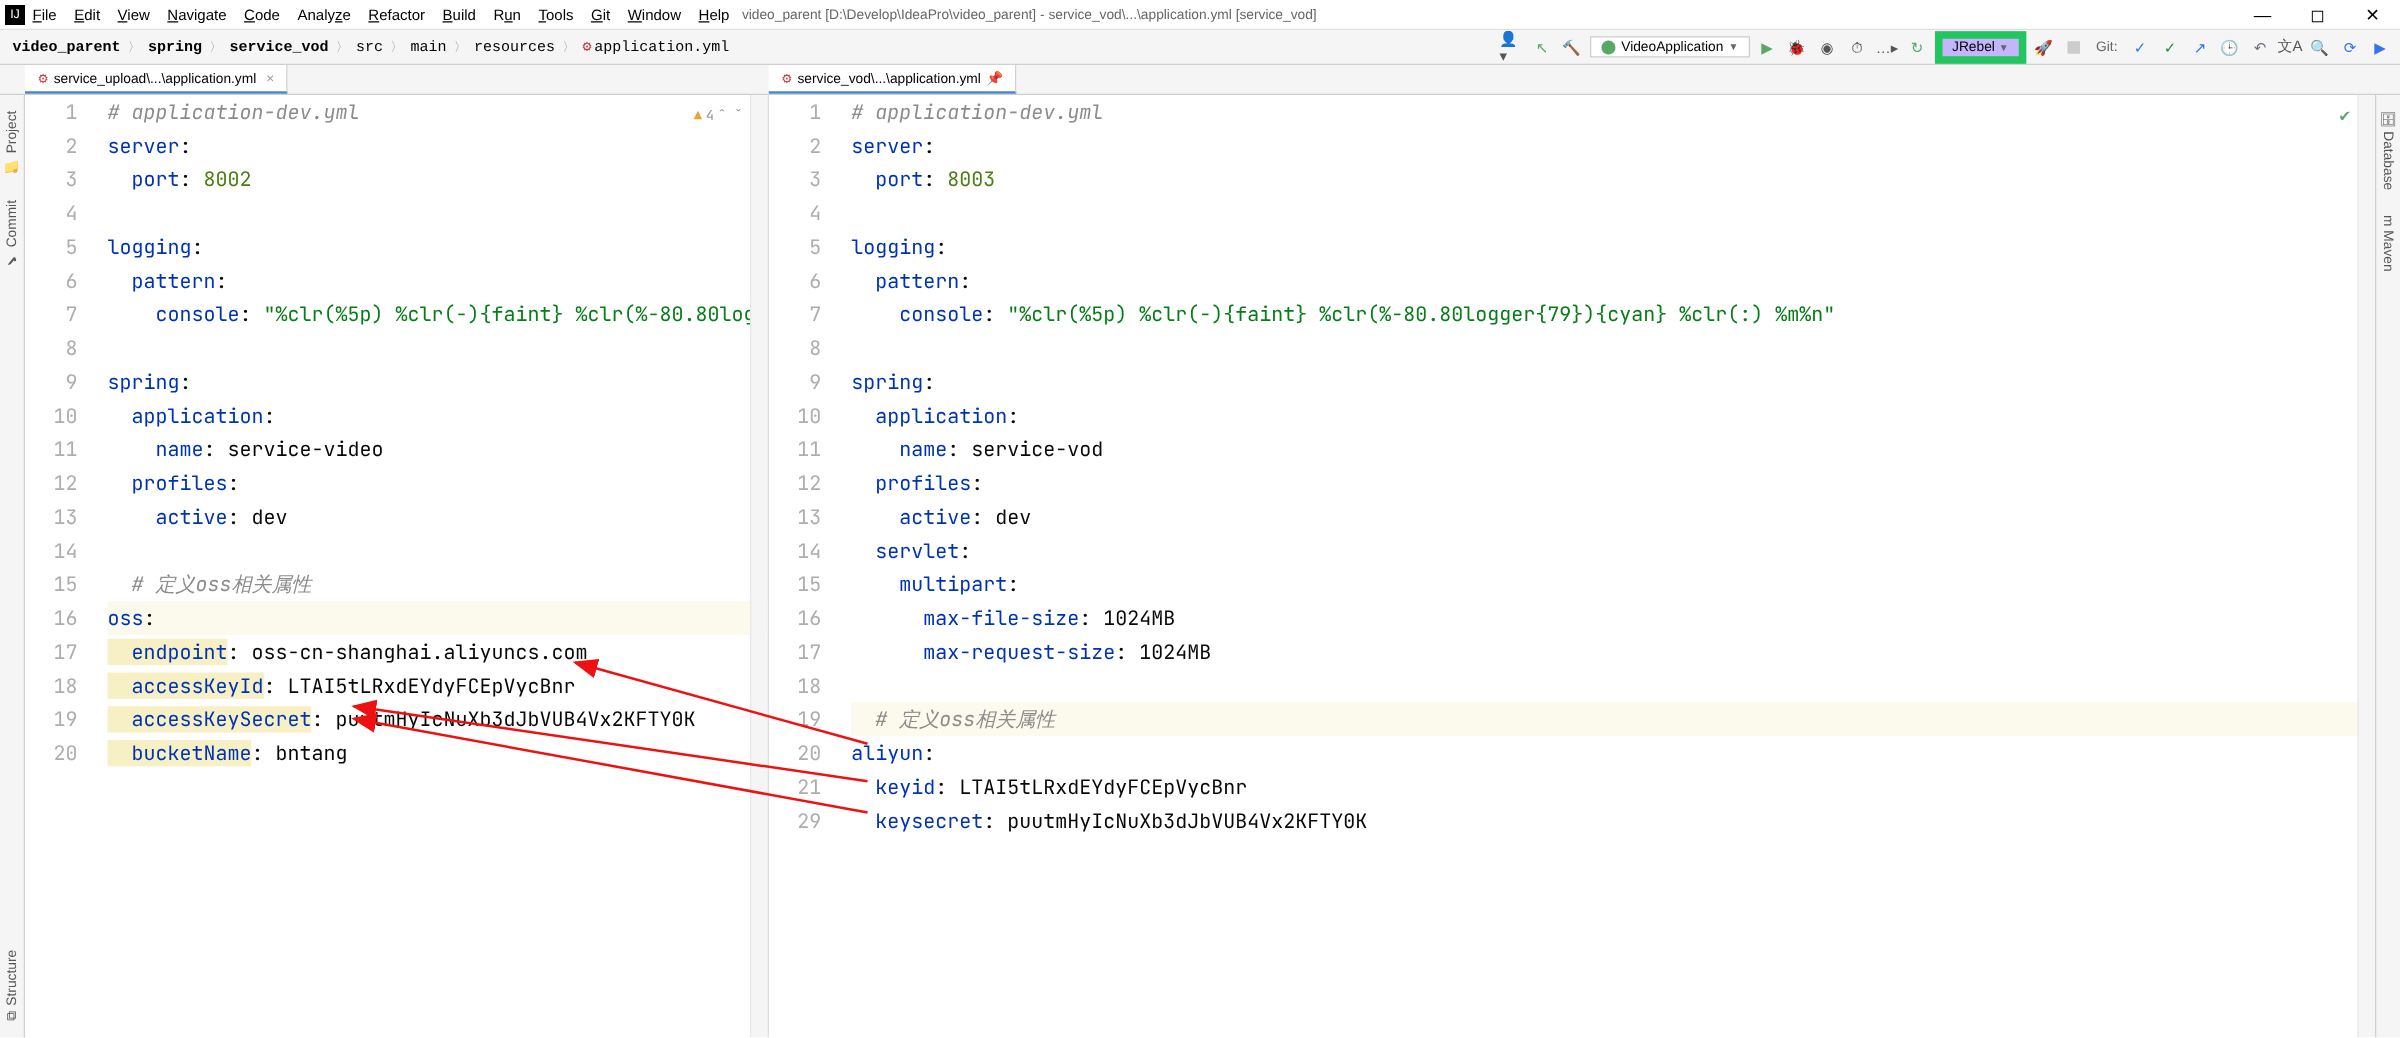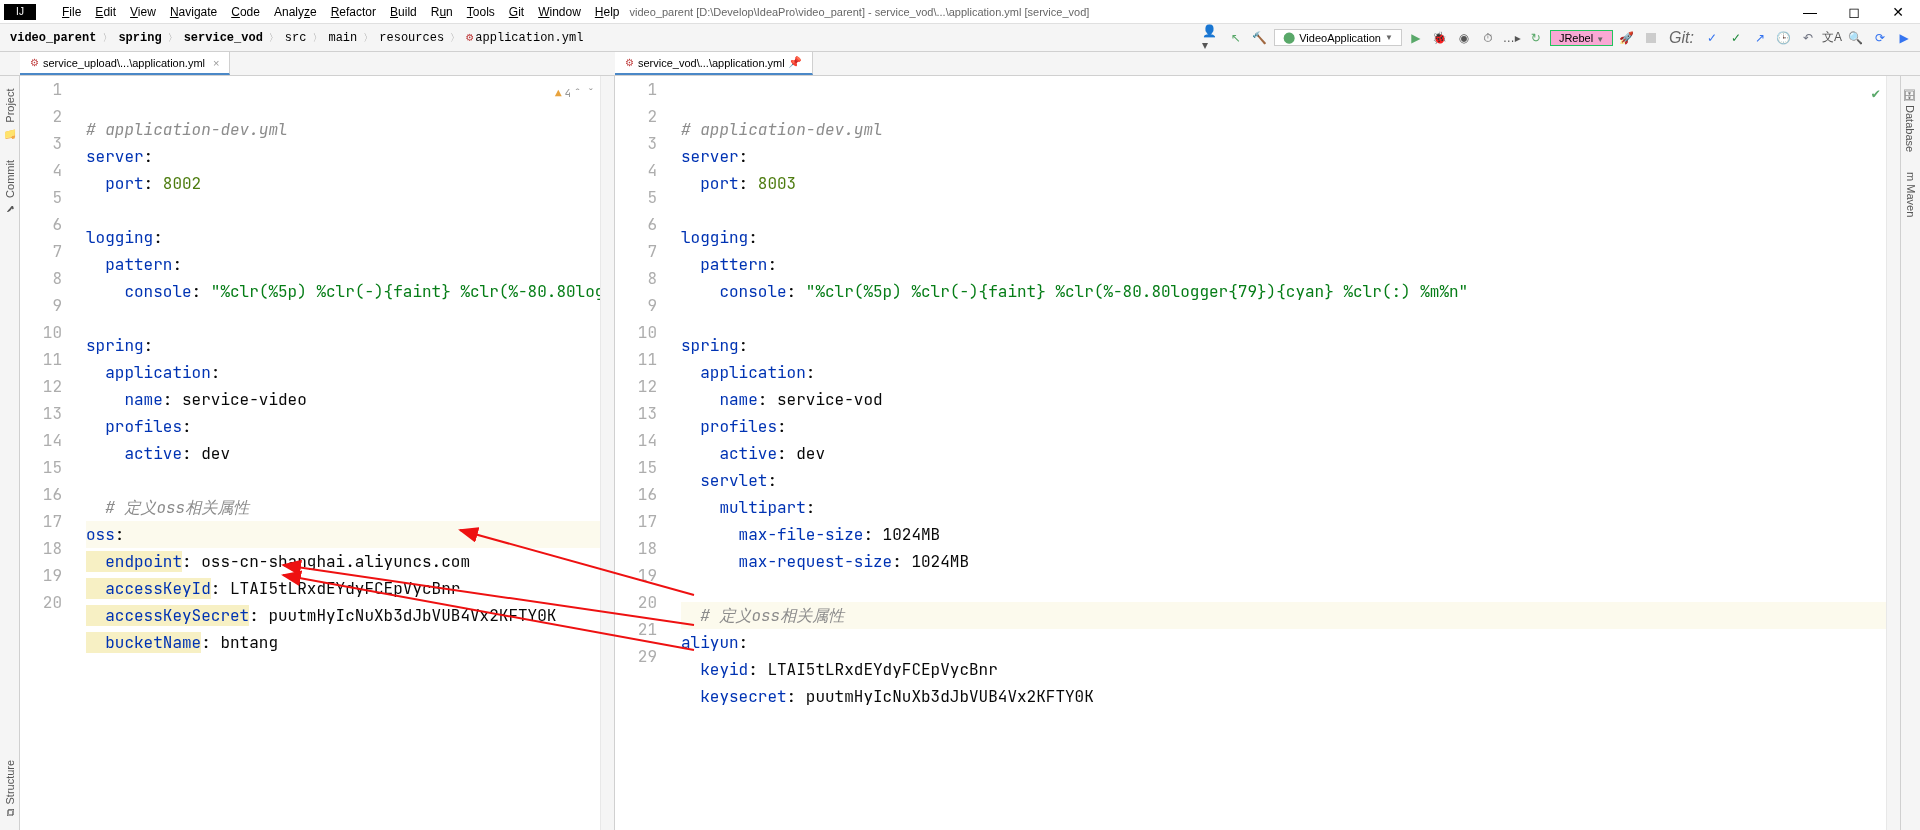--- a/index.html
+++ b/index.html
@@ -1,68 +1,68 @@
 <!DOCTYPE html>
 <html><head>
 <meta charset="utf-8">
 <style>
 * { margin:0; padding:0; box-sizing:border-box; }
 body { font-family:"Segoe UI",Arial,sans-serif; font-size:12px; background:#fff; color:#000; overflow:hidden; width:1920px; height:830px; position:relative; }
 .titlebar { height:24px; background:#fff; display:flex; align-items:center; padding:0 4px; border-bottom:1px solid #e0e0e0; }
-.app-icon { width:32px; height:16px; background:#000; margin-right:20px; display:flex; align-items:center; justify-content:center; color:#fff; font-size:10px; font-weight:normal; }
+.app-icon { width:16px; height:16px; background:#000; margin-right:0; display:flex; align-items:center; justify-content:center; color:#fff; font-size:10px; font-weight:normal; }
 .menubar { display:flex; gap:2px; }
 .menu-item { padding:2px 6px; cursor:pointer; }
 .menu-item .u { text-decoration:underline; }
 .title-text { margin-left:4px; color:#666; font-size:11px; }
 .window-controls { margin-left:auto; display:flex; gap:8px; }
 .win-ctrl { width:36px; height:20px; display:flex; align-items:center; justify-content:center; cursor:pointer; font-size:14px; }
 .navbar { height:28px; background:#f5f5f5; border-bottom:1px solid #d0d0d0; display:flex; align-items:center; padding:0 6px; }
 .breadcrumb { display:flex; align-items:center; gap:2px; font-size:12px; }
 .bc-item { padding:2px 4px;font-family:Liberation Mono, monospace; }
 .bc-item.bold { font-weight:bold; }
 .bc-sep { color:#999; font-size:10px; }
 .bc-icon { color:#c04040; margin-right:2px; }
 .toolbar-right { margin-left:auto; display:flex; align-items:center; gap:4px; }
 .tb-icon { width:20px; height:20px; display:flex; align-items:center; justify-content:center; cursor:pointer; color:#555; }
 .run-config { border:1px solid #ccc; padding:1px 8px; font-size:11px; background:#fff; display:flex; align-items:center; gap:4px; }
-.jrebel-btn { border:1px solid #22c55e; padding:1px 8px; font-size:11px; background:#f9a8d4; }
+.jrebel-btn { border:6px solid #22c55e; padding:1px 8px; font-size:11px; background:#c4b5fd; }
 .play-icon { color:#59a869; }
 .bug-icon { color:#59a869; }
 .stop-icon { color:#d94f4f; background:#d94f4f; width:10px; height:10px; }
 .tabs-row { height:24px; background:#f5f5f5; display:flex; align-items:stretch; border-bottom:1px solid #d0d0d0; }
 .editor-tab { padding:3px 10px; display:flex; align-items:center; gap:4px; font-size:11px; border-right:1px solid #d0d0d0; background:#e8e8e8; }
 .editor-tab.active { background:#fff; border-bottom:2px solid #4a88c7; }
 .tab-icon { color:#c04040; font-size:10px; }
 .tab-close { color:#999; margin-left:4px; cursor:pointer; }
 .tab-pinned { color:#888; }
 .main-area { display:flex; height:calc(100% - 76px); }
 .left-gutter { width:20px; background:#f5f5f5; border-right:1px solid #d0d0d0; display:flex; flex-direction:column; align-items:center; padding-top:8px; gap:12px; }
 .gutter-item { writing-mode:vertical-rl; transform:rotate(180deg); font-size:11px; color:#555; cursor:pointer; padding:4px 0; display:flex; align-items:center; gap:4px; }
 .right-gutter { width:20px; background:#f5f5f5; border-left:1px solid #d0d0d0; display:flex; flex-direction:column; align-items:center; padding-top:8px; gap:12px; }
 .gutter-item-r { writing-mode:vertical-rl; font-size:11px; color:#555; cursor:pointer; padding:4px 0; }
 .editors { flex:1; display:flex; }
 .editor-pane { display:flex; flex-direction:column; position:relative; }
 .editor-pane.left { width:595px; border-right:1px solid #d0d0d0; }
 .editor-pane.right { flex:1; }
 .code-area { display:flex; flex:1; overflow:hidden; font-family:"JetBrains Mono","Consolas",monospace; font-size:16px; line-height:27px; position:relative; }
 .gutter-col { width:56px; background:#fff; text-align:right; padding-right:14px; color:#adadad; user-select:none; border-right:0; }
-.code-col { flex:1; background:#fff; padding-left:10px; white-space:pre; overflow:hidden; position:relative;margin-top:40px; }
+.code-col { flex:1; background:#fff; padding-left:10px; white-space:pre; overflow:hidden; position:relative; }
 .code-line { height:27px; }
 .hl-line { background:#fcfaed; }
 .c-comment { color:#8c8c8c; font-style:italic; }
 .c-key { color:#0033b3; }
 .c-str { color:#067d17; }
 .c-num { color:#4d7c0f; }
 .c-plain { color:#080808; }
 .editor-marks { position:absolute; top:4px; right:20px; font-size:11px; color:#999; display:flex; align-items:center; gap:3px; }
 .warn-tri { color:#e8a33d; }
 .check-ok { color:#59a869; font-size:14px; }
 .scrollbar-v { width:14px; background:#f5f5f5; border-left:1px solid #e8e8e8; }
 svg.arrows { position:absolute; top:0; left:0; width:100%; height:100%; pointer-events:none; z-index:50; }
-.git-label { color:#666; font-size:16px; margin:0 4px;font-style:italic; }
+.git-label { color:#666; font-size:11px; margin:0 4px; }
 .blue-check { color:#3574f0; }
 .green-check { color:#208a3c; }
 .refresh-i { color:#6c707e; }
 .arrow-dn { font-size:8px; color:#666; }
 </style>
 </head>
 <body>
 
 <div class="titlebar">
   <div class="app-icon">IJ</div>

